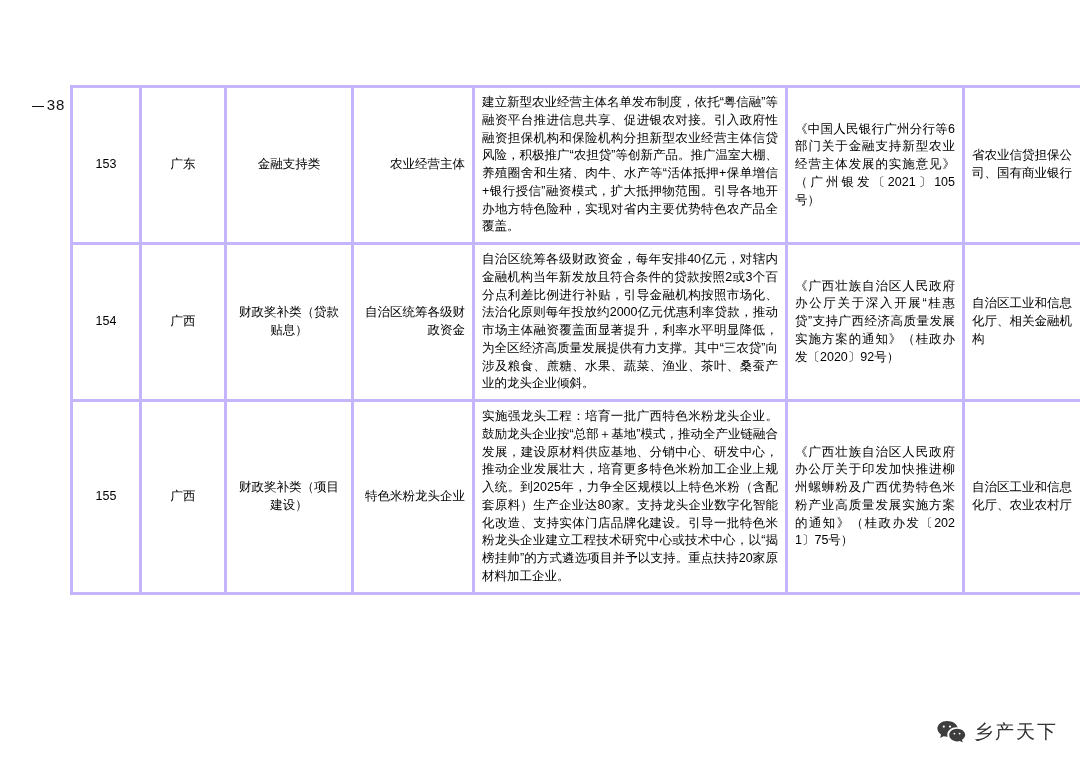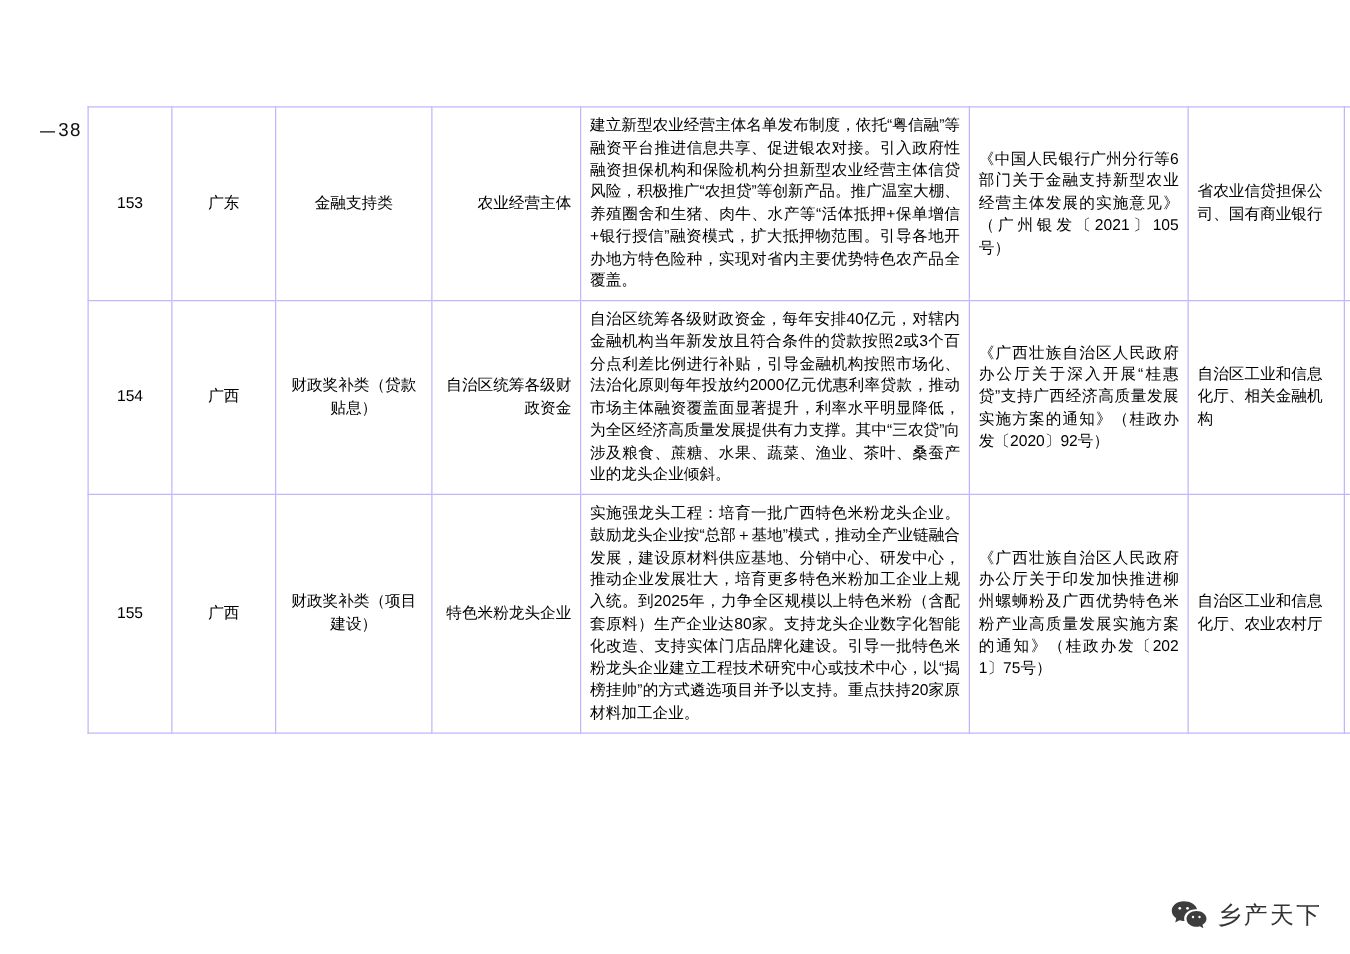--- a/index.html
+++ b/index.html
@@ -42,21 +42,21 @@
 
   table.doc-table {
     position: absolute;
     left: 70px;
     top: 85px;
     width: 940px;
     border-collapse: collapse;
     table-layout: fixed;
   }
   table.doc-table td {
-    border: 1px solid #c4b5fd;
+    border: 3px solid #c4b5fd;
     vertical-align: middle;
     padding: 6px 7px;
     font-size: 12.5px;
     line-height: 1.42;
     word-break: break-all;
   }
   td.c-no      { width: 52px;  text-align: center; margin-left: 45px; }
   td.c-region  { width: 68px;  text-align: center; }
   td.c-type    { width: 110px; text-align: center; }
   td.c-object  { width: 104px; text-align: right; }

